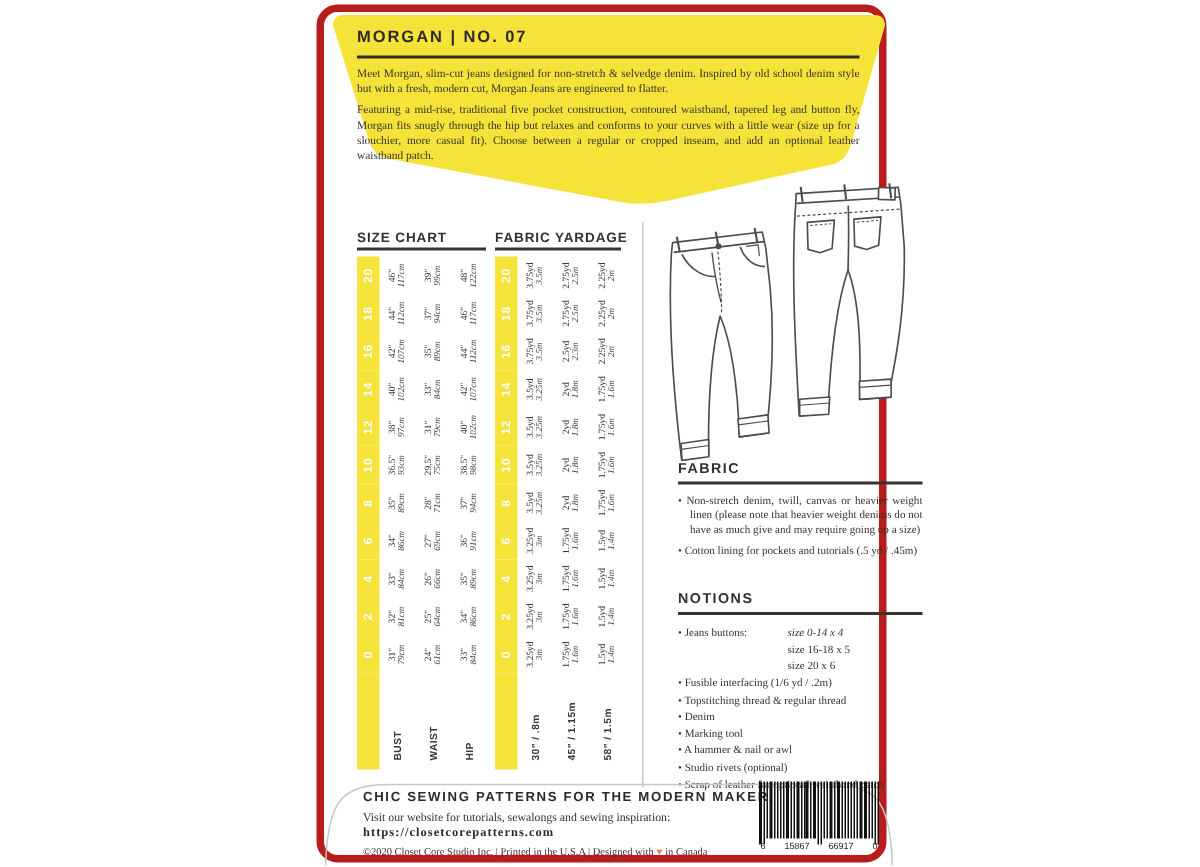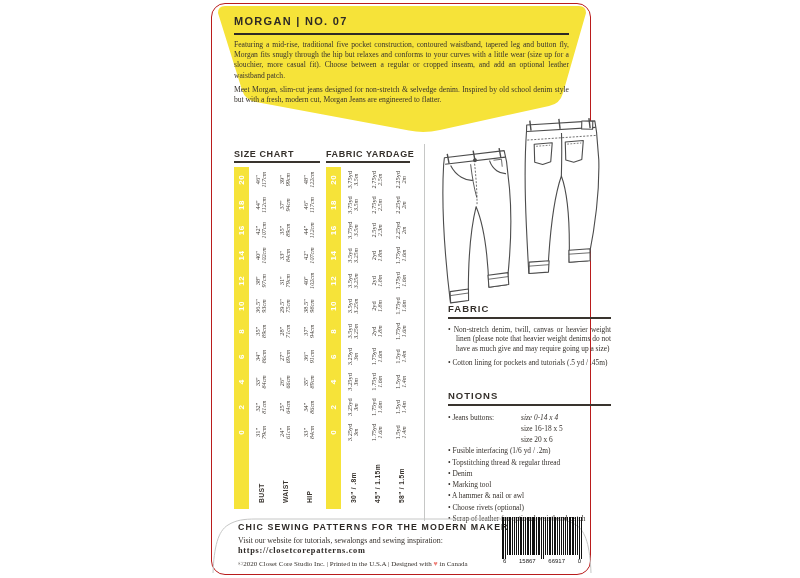--- a/index.html
+++ b/index.html
@@ -1,20 +1,20 @@
 <!DOCTYPE html>
 <html><head>
 <meta charset="utf-8">
 <style>
   * { margin:0; padding:0; box-sizing:border-box; }
   html,body { background:#ffffff; }
   .page { position:relative; width:800px; height:578px; background:#ffffff; overflow:hidden;
           font-family:"Liberation Serif","DejaVu Serif",serif; color:#35302b; }
   .envelope { position:absolute; left:211px; top:3px; width:380px; height:572px;
-              background:#ffffff; border:1px solid #b91c1c; border-radius:14px; }
+              background:#ffffff; border:5px solid #b91c1c; border-radius:14px; }
   svg { display:block; }
 
   
   .flap-svg { position:absolute; left:0; top:0; width:380px; height:140px; }
   .flap-title { position:absolute; left:22px; top:11px; font-family:"Liberation Sans",sans-serif;
                 font-weight:bold; font-size:11px; letter-spacing:1.3px; color:#2e2a26; }
   .difficulty { position:absolute; right:23px; top:11px; display:flex; align-items:center; gap:5px; }
   .difficulty .lbl { font-family:"Liberation Sans",sans-serif; font-size:10.5px; letter-spacing:1.2px; color:#2e2a26; }
   .tri { font-size:12px; line-height:12px; letter-spacing:-1px; }
   .tri.filled { color:#2b2a35; }
@@ -89,22 +89,22 @@
   <div class="envelope">
 
     <svg class="flap-svg" viewBox="0 0 380 140">
       <path d="M6,9 Q6,2 13,2 L367,2 Q374,2 374,9 L351,89 Q348,100 337,102 L228,126 Q212,129.5 197,126.5 L44,98 Q33,96 30,86 Z" fill="#f6e339"></path>
     </svg>
 
     <div class="flap-title">MORGAN | NO. 07</div>
     <div class="flap-rule"></div>
 
     <div class="intro">
+      <p>Meet Morgan, slim-cut jeans designed for non-stretch &amp; selvedge denim. Inspired by old school denim style but with a fresh, modern cut, Morgan Jeans are engineered to flatter.</p>
       <p>Featuring a mid-rise, traditional five pocket construction,  contoured waistband, tapered leg and button fly, Morgan fits snugly through the hip but relaxes and conforms to your curves with a little wear (size up for a slouchier, more casual fit). Choose between a regular or cropped inseam, and add an optional leather waistband patch.</p>
-      <p>Meet Morgan, slim-cut jeans designed for non-stretch &amp; selvedge denim. Inspired by old school denim style but with a fresh, modern cut, Morgan Jeans are engineered to flatter.</p>
     </div>
 
     <div class="tbl-head" style="left:22px; top:145px;">SIZE CHART</div>
     <div class="tbl-rule" style="left:22px; top:157px; width:86px;"></div>
     <div class="tbl-head" style="left:114px; top:145px;">FABRIC YARDAGE</div>
     <div class="tbl-rule" style="left:114px; top:157px; width:84px;"></div>
 
     <div id="size-table" class="rot-table" style="left:22px; top:505px;">
         <div class="hdr"></div>
         <div class="hdr">0</div>
@@ -461,21 +461,21 @@
           <span>Jeans buttons:</span>
           <span class="jb-size">size 0-14 x 4</span>
         </div>
         <div class="jb-sub">size 16-18 x 5</div>
         <div class="jb-sub">size 20 x 6</div>
         <div class="nitem">Fusible interfacing (1/6 yd / .2m)</div>
         <div class="nitem">Topstitching thread &amp; regular thread</div>
         <div class="nitem">Denim</div>
         <div class="nitem">Marking tool</div>
         <div class="nitem">A hammer &amp; nail or awl</div>
-        <div class="nitem">Choose rivets (optional)</div>
+        <div class="nitem">Studio rivets (optional)</div>
         <div class="nitem">Scrap of leather for optional waistband patch</div>
       </div>
     </div>
 
     <svg class="bottom-curve" viewBox="0 0 380 70">
       <path d="M1,64 C2,38 6,22 16,16 C24,11 32,10 44,10 L336,10 C348,10 356,11 364,16 C374,22 378,38 379,64" fill="none" stroke="#c6c7c6" stroke-width="1"></path>
     </svg>
 
     <div class="tagline">CHIC SEWING PATTERNS FOR THE MODERN MAKER.</div>
     <div class="visit">Visit our website for tutorials, sewalongs and sewing inspiration:</div>

